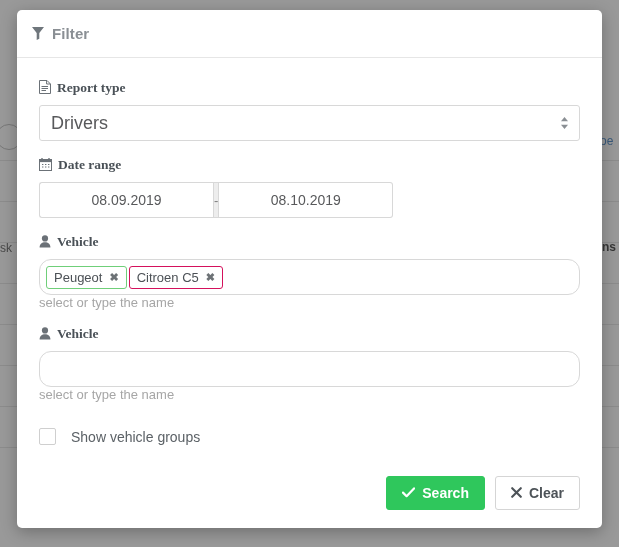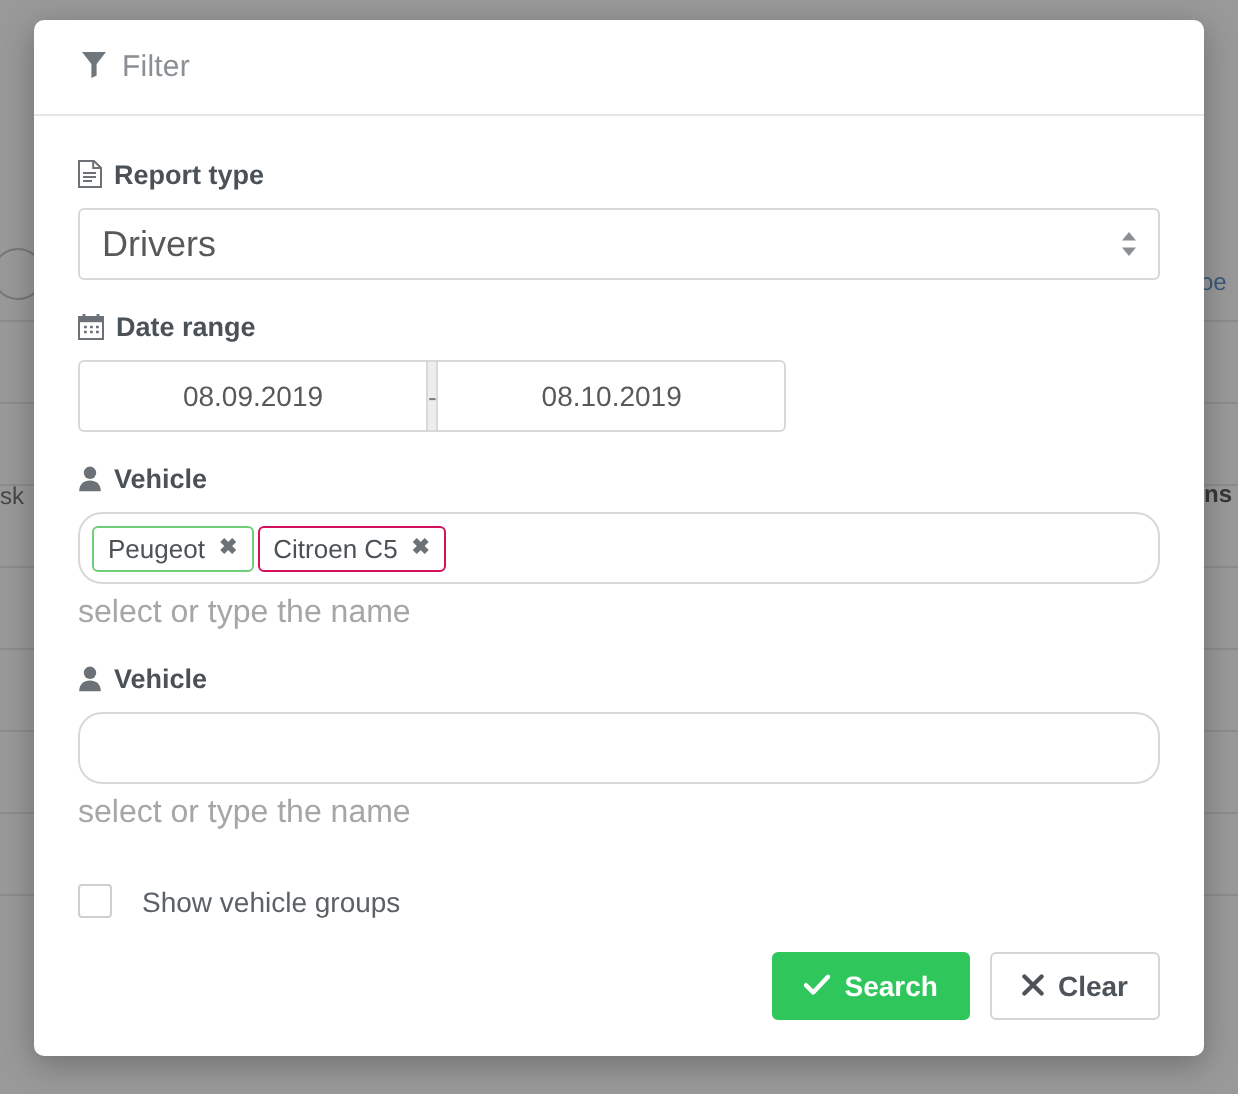--- a/index.html
+++ b/index.html
@@ -61,21 +61,22 @@
     display: flex;
     flex-direction: column;
     overflow: hidden;
   }
   .modal-header {
     height: 48px;
     flex: 0 0 48px;
     border-bottom: 1px solid #e6e6e6;
     display: flex;
     align-items: center;
-    padding: 0 24px;
+    padding: 0 15px;
+    font-weight: bold;
   }
   .modal-title {
     font-size: 15px;
     color: #8a8f94;
     letter-spacing: .1px;
   }
   .funnel-icon {
     display: inline-block;
     margin-right: 8px;
     position: relative;
@@ -89,20 +90,21 @@
   }
 
   .form-group { margin-bottom: 16px; }
 
   .lbl {
     display: block;
     font-size: 13.5px;
     font-weight: bold;
     color: #4a5157;
     margin-bottom: 7px;
+    font-family: Liberation Serif, serif;
   }
   .lbl .gi {
     display: inline-block;
     margin-right: 6px;
     vertical-align: -2px;
     color: #6b7177;
   }
 
   
   .select-wrap { position: relative; }
@@ -184,23 +186,22 @@
     line-height: 1;
     white-space: nowrap;
   }
   .token .x {
     font-size: 11px;
     color: #6d7276;
     font-weight: bold;
     cursor: pointer;
   }
   .help-text {
-    font-size: 16px;
+    font-size: 13px;
     color: #a6a6a6;
-    margin-top: 6px;
   }
 
   
   .check-row {
     display: flex;
     align-items: center;
     gap: 15px;
     margin-top: 26px;
   }
   .checkbox {

